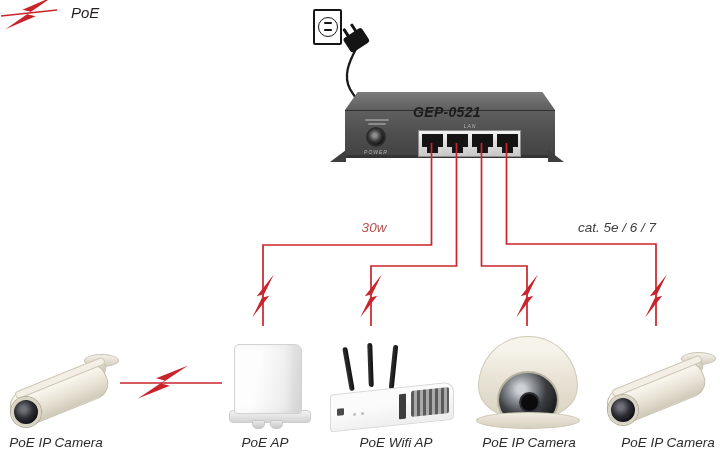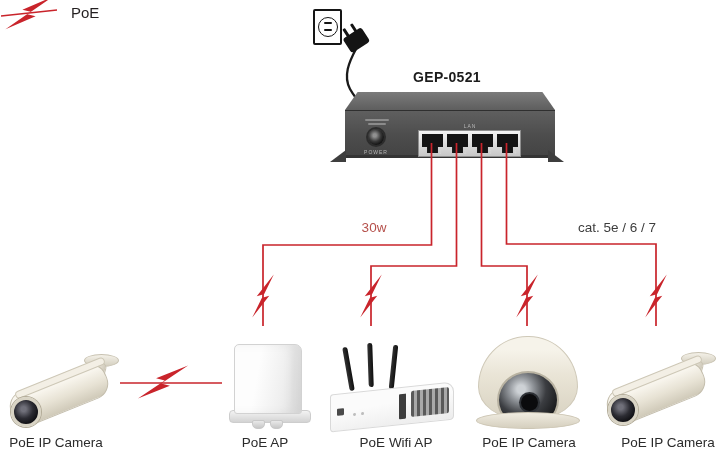--- a/index.html
+++ b/index.html
@@ -1,18 +1,18 @@
 <!DOCTYPE html>
 <html><head>
 <meta charset="utf-8">
 <style>
   html,body{margin:0;padding:0;background:#fff;}
   #canvas{
     position:relative;width:720px;height:453px;background:#ffffff;
-    font-family:"Liberation Sans", sans-serif;overflow:hidden;
+    font-family:"Liberation Sans", sans-serif;overflow:hidden;font-style:italic;
   }
   .abs{position:absolute;}
   svg{display:block;}
 
   
   .legend-text{left:71px;top:4px;font-size:15px;color:#231f20;}
   .model-text{left:447px;top:69px;transform:translateX(-50%);font-size:14px;font-weight:700;color:#1c1c1c;letter-spacing:.3px;}
   .note-red{left:374px;top:220px;transform:translateX(-50%);font-size:13.5px;color:#b5504b;}
   .note-cat{left:617px;top:220px;transform:translateX(-50%);font-size:13.5px;color:#3d3d3d;}
   .dev-label{top:435px;transform:translateX(-50%);font-size:13.5px;color:#2b2b2b;white-space:nowrap;}
@@ -215,21 +215,21 @@
     <line x1="120" y1="383" x2="222" y2="383" stroke="#c9242b" stroke-width="1.7"></line>
 
     <use href="#bolt" transform="translate(263,296) rotate(-42) scale(0.8)" fill="#c9242b"></use>
     <use href="#bolt" transform="translate(371,296) rotate(-42) scale(0.8)" fill="#c9242b"></use>
     <use href="#bolt" transform="translate(527,296) rotate(-42) scale(0.8)" fill="#c9242b"></use>
     <use href="#bolt" transform="translate(656,296) rotate(-42) scale(0.8)" fill="#c9242b"></use>
     <use href="#bolt" transform="translate(163,382) rotate(-12) scale(1.0)" fill="#c9242b"></use>
   </svg>
 
   <div class="abs legend-text" style="z-index:4;">PoE</div>
-  <div class="abs model-text" style="z-index:4;">GEP-0521</div>
+  <div class="abs model-text" style="z-index:4;margin-top:35px;">GEP-0521</div>
   <div class="abs note-red" style="z-index:4;">30w</div>
   <div class="abs note-cat" style="z-index:4;text-align:center;">cat. 5e / 6 / 7</div>
 
   <div class="abs dev-label" style="left:56px;z-index:4;">PoE IP Camera</div>
   <div class="abs dev-label" style="left:265px;z-index:4;">PoE AP</div>
   <div class="abs dev-label" style="left:396px;z-index:4;text-align:center;">PoE Wifi AP</div>
   <div class="abs dev-label" style="left:529px;z-index:4;">PoE IP Camera</div>
   <div class="abs dev-label" style="left:668px;z-index:4;">PoE IP Camera</div>
 
 </div>

